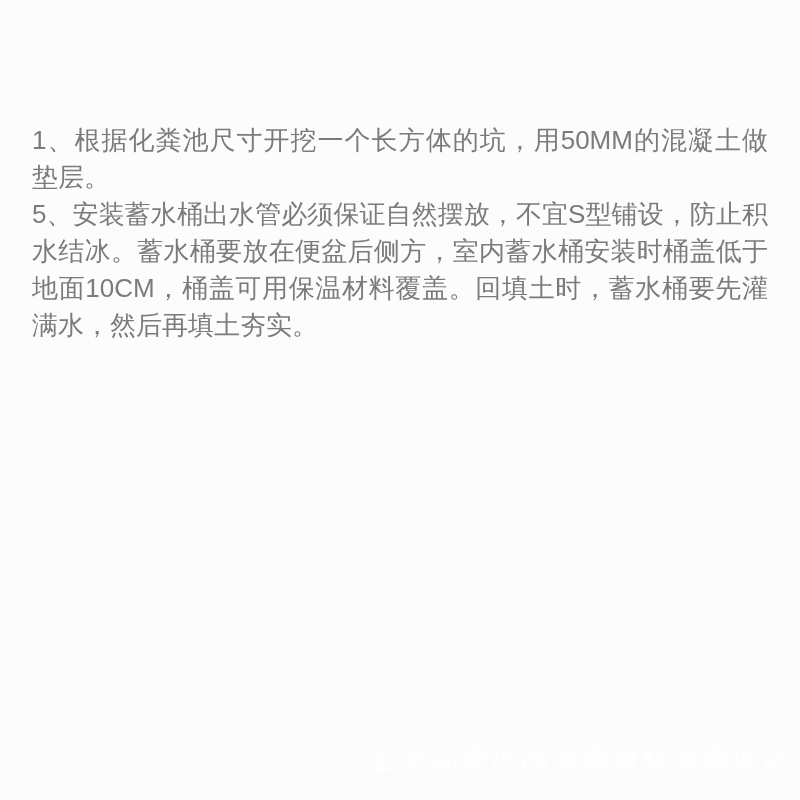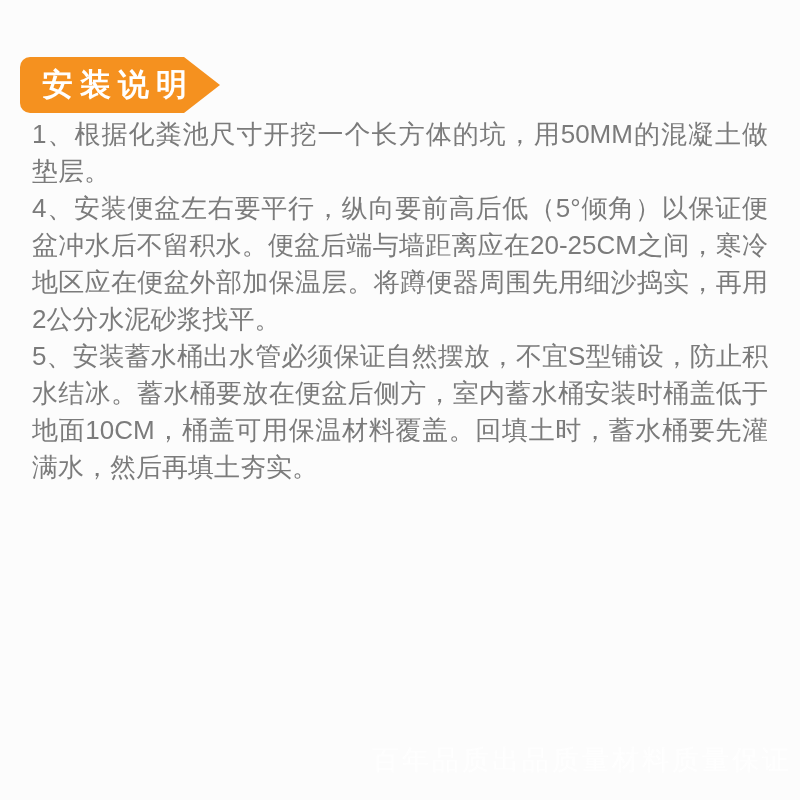--- a/index.html
+++ b/index.html
@@ -32,21 +32,21 @@
     line-height: 56px;
     font-size: 31px;
     font-weight: bold;
     color: #ffffff;
     letter-spacing: 7px;
     white-space: nowrap;
   }
   .content {
     position: absolute;
     left: 32px;
-    top: 116px;
+    top: 122px;
     width: 736px;
     color: #7b7b7b;
     font-size: 26px;
     line-height: 37px;
     letter-spacing: 0px;
     text-align: justify;
     text-justify: inter-ideograph;
   }
   .content p {
     margin: 0;
@@ -62,25 +62,21 @@
     opacity: 0.95;
     white-space: nowrap;
     pointer-events: none;
   }
 </style>
 </head>
 <body>
 
 <div class="page" style="background: rgb(252, 252, 252);">
 
-  <div class="badge" style="background: rgb(245, 145, 31);">
-    <span class="badge-label" style="color: rgb(255, 255, 255);">安装说明</span>
-  </div>
 
   <div class="content" style="color: rgb(123, 123, 123);">
     <p>1、根据化粪池尺寸开挖一个长方体的坑，用50MM的混凝土做垫层。</p>
-    <p>4、安装便盆左右要平行，纵向要前高后低（5°倾角）以保证便盆冲水后不留积水。便盆后端与墙距离应在20-25CM之间，寒冷地区应在便盆外部加保温层。将蹲便器周围先用细沙捣实，再用2公分水泥砂浆找平。</p>
     <p>5、安装蓄水桶出水管必须保证自然摆放，不宜S型铺设，防止积水结冰。蓄水桶要放在便盆后侧方，室内蓄水桶安装时桶盖低于地面10CM，桶盖可用保温材料覆盖。回填土时，蓄水桶要先灌满水，然后再填土夯实。</p>
   </div>
 
   <div class="watermark" style="color: rgb(255, 255, 255);">百年品质出品质量材料质量保证</div>
 
 </div>
 
 </body></html>

